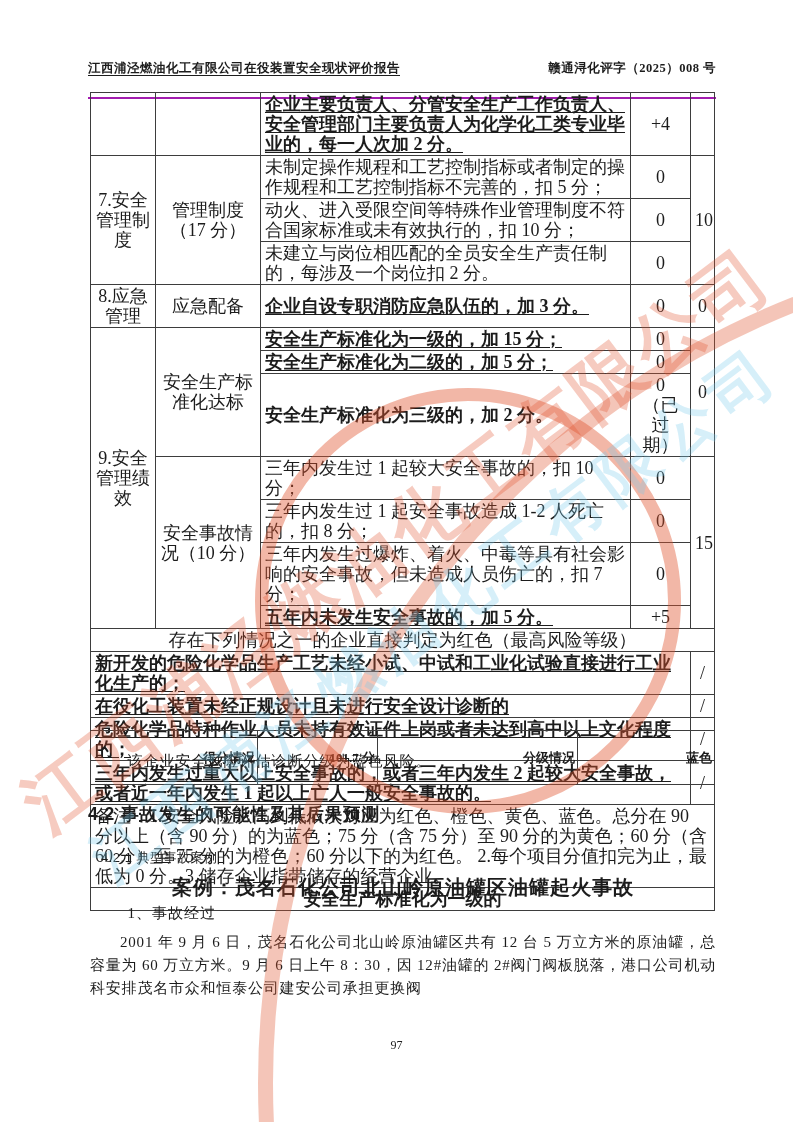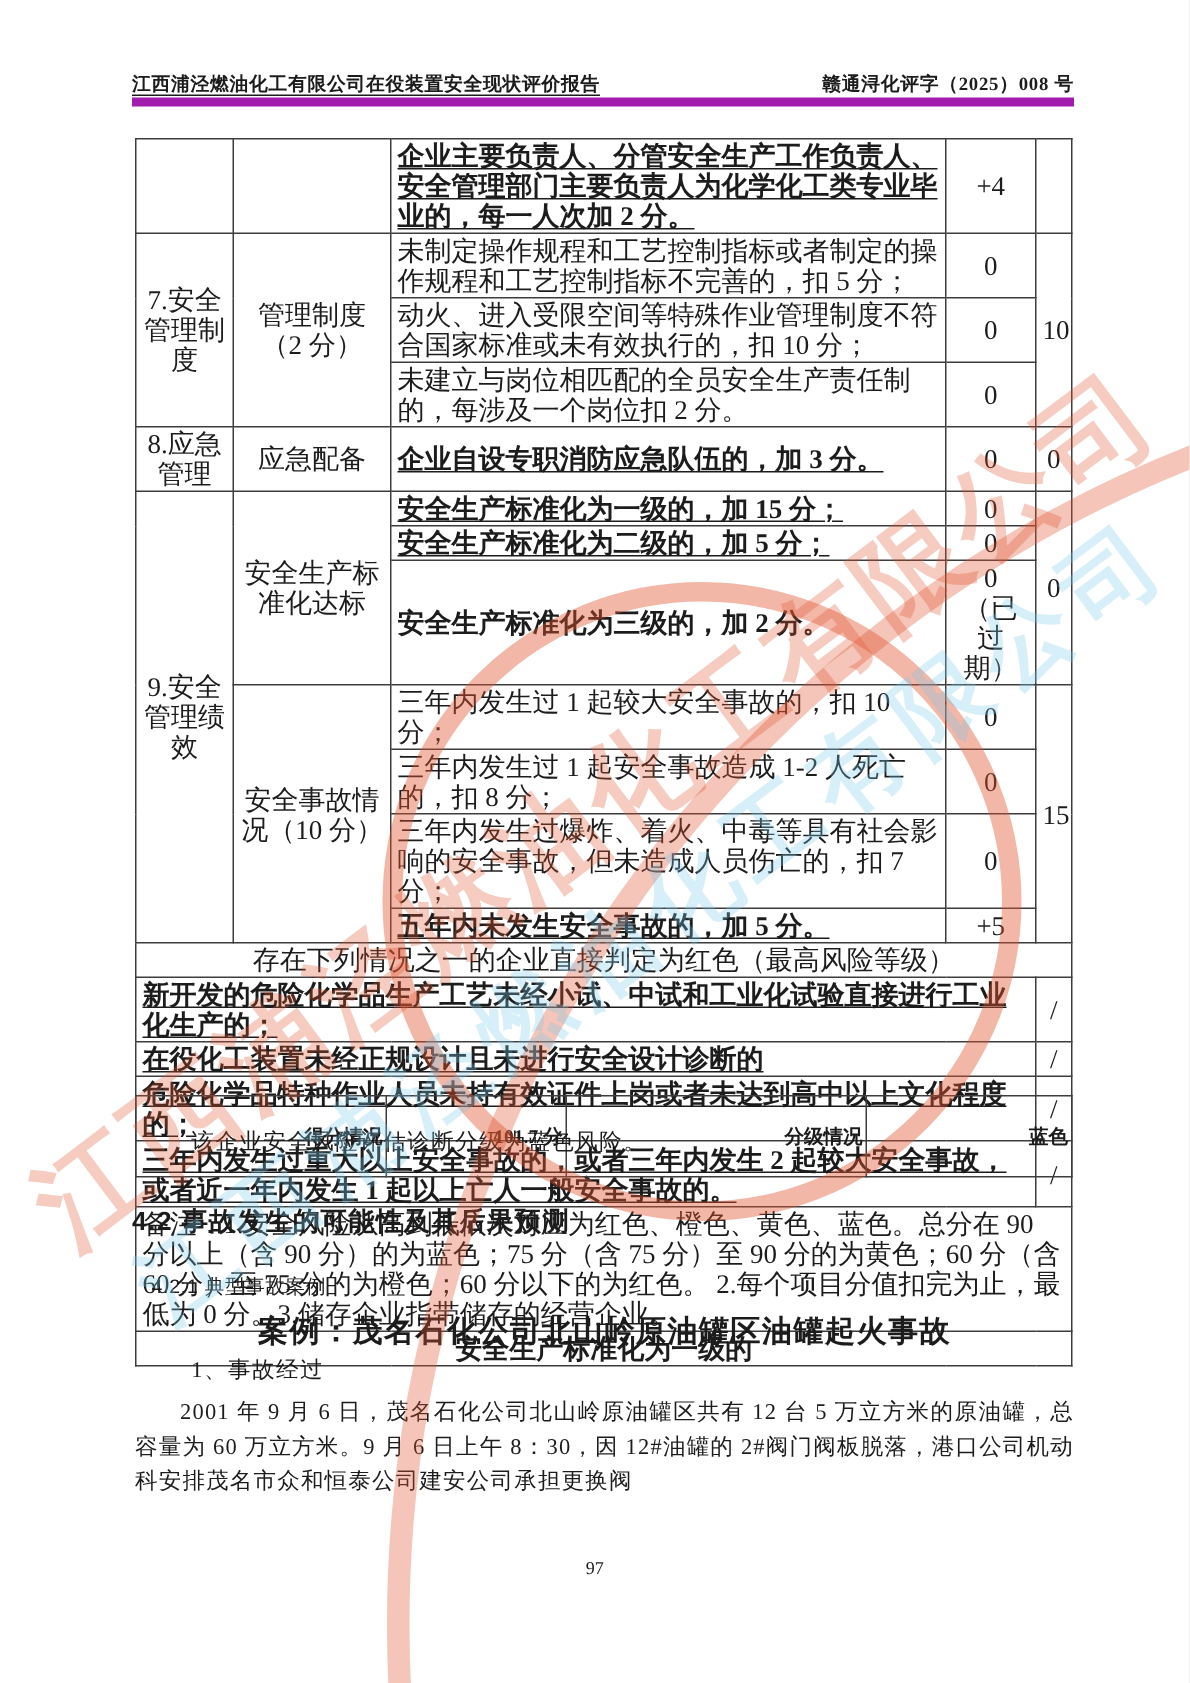--- a/index.html
+++ b/index.html
@@ -1,21 +1,21 @@
 <!DOCTYPE html>
 <html><head>
 <meta charset="utf-8">
 <style>
   html,body{margin:0;padding:0;background:#e8e8e8;}
   .page{position:relative;width:793px;height:1122px;margin:0 auto;background:#ffffff;
         font-family:"Liberation Serif","DejaVu Serif",serif;color:#1c1c1c;overflow:hidden;}
 
   
-  .header{position:absolute;left:88px;top:48px;width:628px;display:flex;justify-content:space-between;
-          align-items:flex-end;border-bottom:6px solid #a21caf;padding-bottom:0;
+  .header{position:absolute;left:88px;top:60px;width:628px;display:flex;justify-content:space-between;
+          align-items:flex-end;border-bottom:2px solid #a21caf;padding-bottom:20px;
           font-size:12.5px;font-weight:bold;letter-spacing:.5px;}
   .h-left{text-decoration:underline;text-underline-offset:3px;}
 
   
   .watermark{position:absolute;inset:0;pointer-events:none;z-index:6;}
   .wm-ring{position:absolute;border-radius:50%;}
   .wm-ring1{left:255px;top:388px;width:400px;height:400px;border:13px solid rgba(224,84,46,.42);}
   .wm-ring2{left:258px;top:238px;width:1660px;height:1660px;border:15px solid rgba(224,84,46,.34);}
   .wm-text{position:absolute;white-space:nowrap;font-family:"Liberation Sans","DejaVu Sans",sans-serif;
            font-weight:bold;text-align:center;}
@@ -78,21 +78,21 @@
     <tbody>
         <tr style="height:48px">
       <td class="cat"></td>
       <td class="sub"></td>
       <td class="desc bu">企业主要负责人、分管安全生产工作负责人、安全管理部门主要负责人为化学化工类专业毕业的，每一人次加 2 分。</td>
       <td class="score">+4</td>
       <td class="total"></td>
     </tr>
     <tr style="height:42px">
       <td class="cat" rowspan="3">7.安全管理制度</td>
-      <td class="sub" rowspan="3">管理制度（2 分）</td>
+      <td class="sub" rowspan="3">管理制度（17 分）</td>
       <td class="desc">未制定操作规程和工艺控制指标或者制定的操作规程和工艺控制指标不完善的，扣 5 分；</td>
       <td class="score">0</td>
       <td class="total" rowspan="3">10</td>
     </tr>
     <tr style="height:42px">
       <td class="desc">动火、进入受限空间等特殊作业管理制度不符合国家标准或未有效执行的，扣 10 分；</td>
       <td class="score">0</td>
     </tr>
     <tr style="height:36px">
       <td class="desc">未建立与岗位相匹配的全员安全生产责任制的，每涉及一个岗位扣 2 分。</td>

